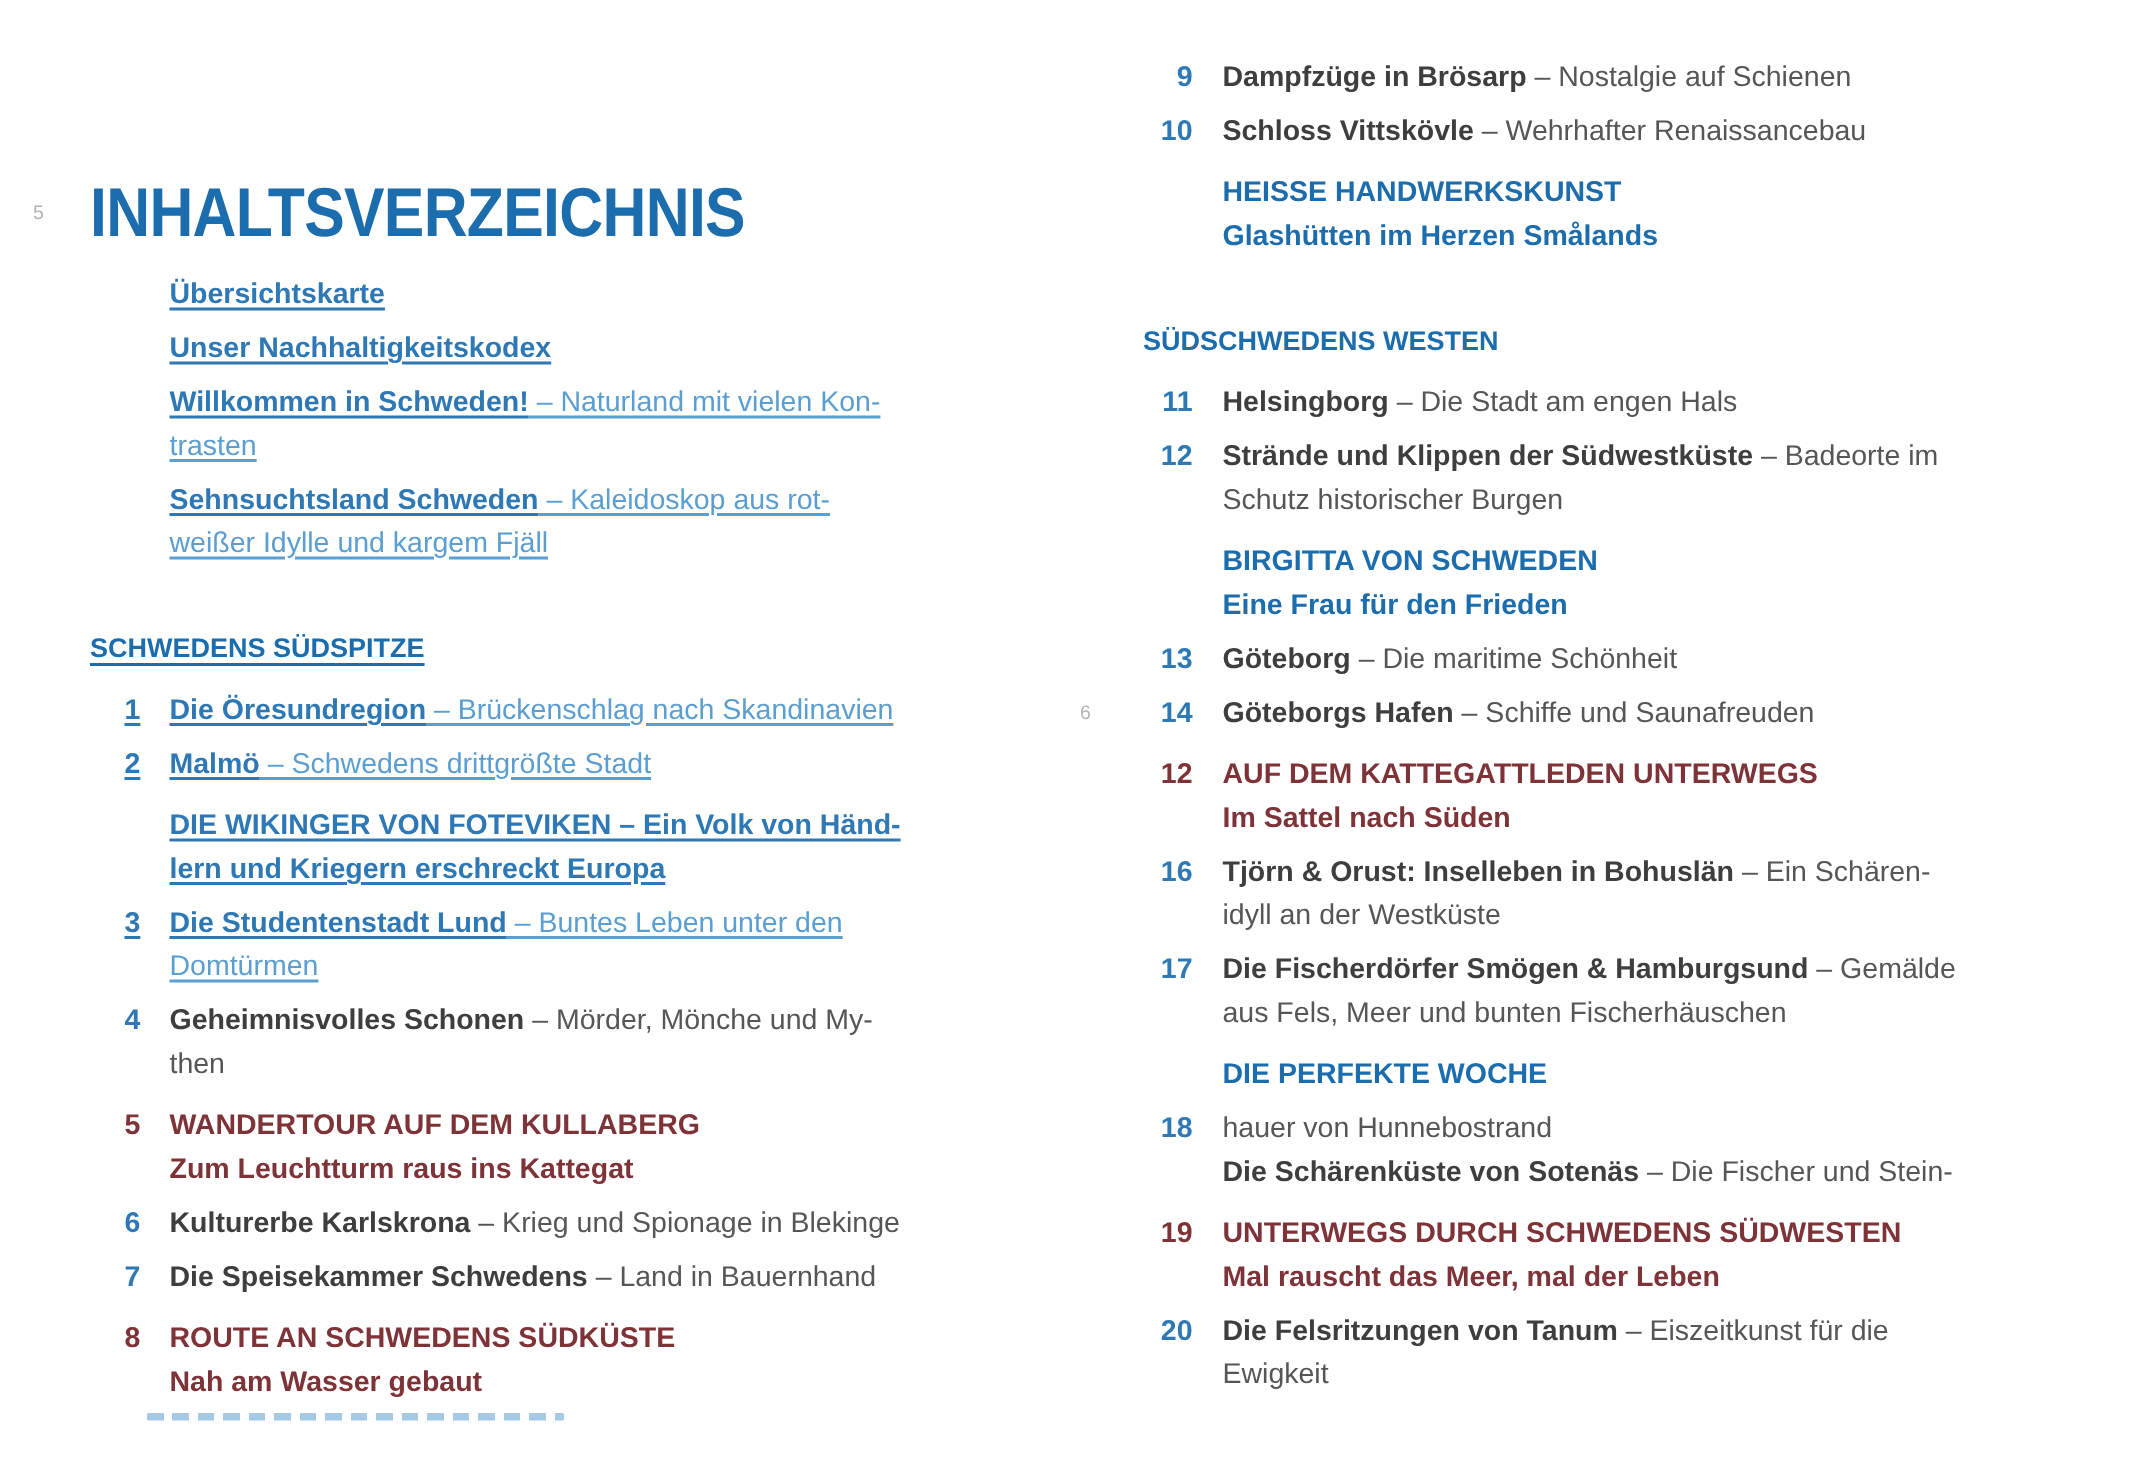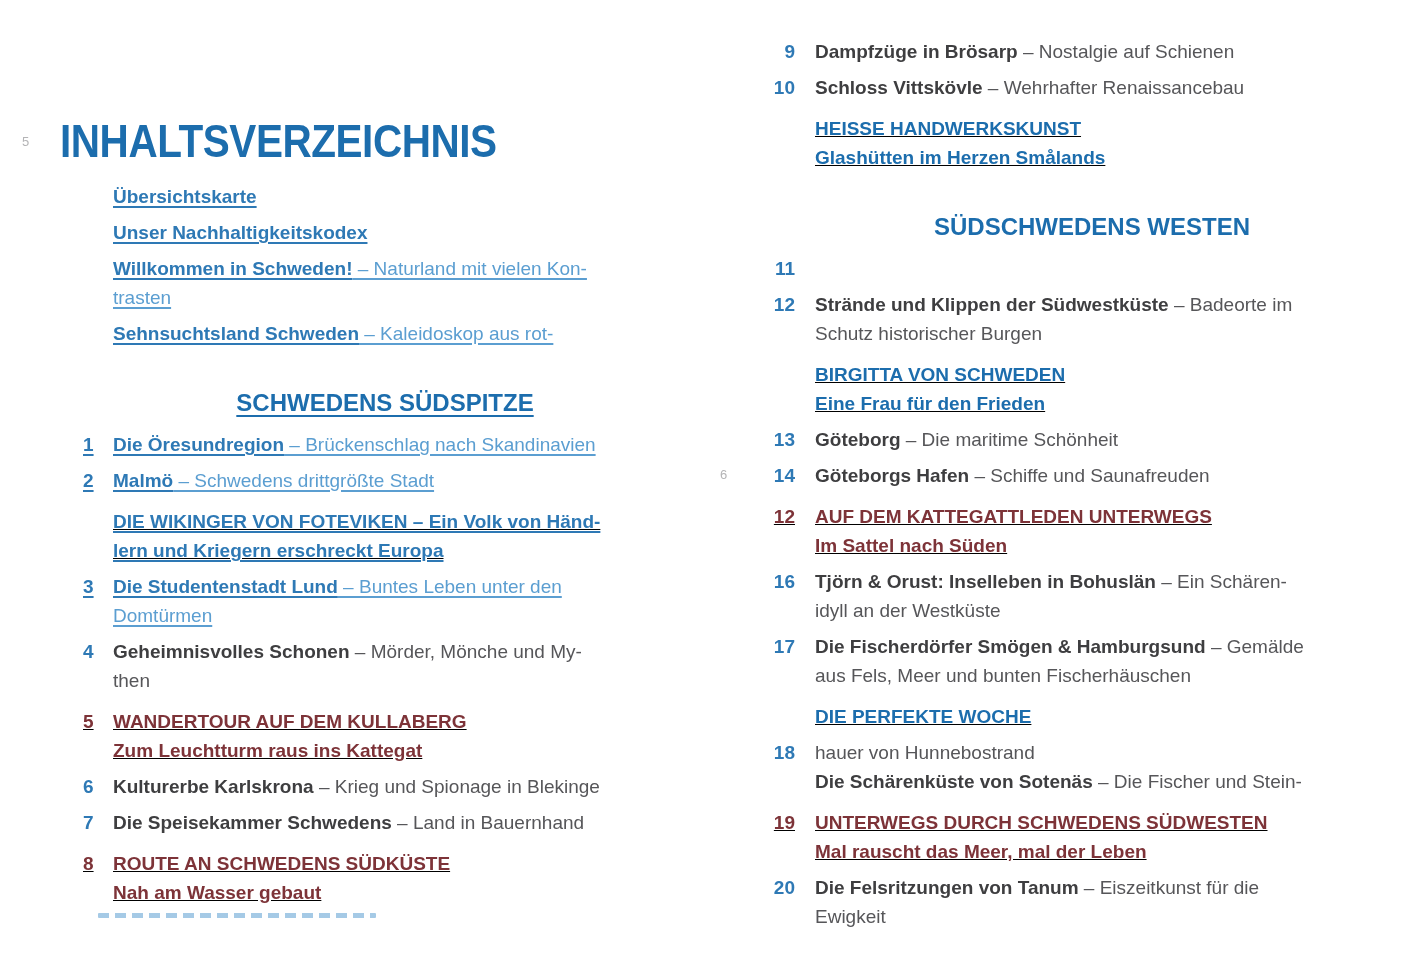--- a/index.html
+++ b/index.html
@@ -20,35 +20,35 @@
 
   #page-title{
     margin:116px 0 16px 0;
     font-size:46px;line-height:50px;font-weight:bold;
     color:var(--c-blue);letter-spacing:-0.5px;
     transform:scaleX(.88);transform-origin:left center;
     white-space:nowrap;
   }
 
   .row{display:flex;margin-top:7px;font-size:19px;line-height:29px;}
-  .row.feature{margin-top:12px;text-decoration:underline;}
+  .row.feature{margin-top:12px;}
   #col-left .row{padding-left:23px;}
   #col-left .row.nonum{padding-left:53px;}
   #col-right .row{padding-left:0;}
   #col-right .row.nonum{padding-left:53px;}
 
   .num{flex:0 0 30px;font-weight:bold;}
   #col-right .num{flex:0 0 33px;text-align:right;margin-right:20px;}
   .num-blue{color:var(--c-linkblue);}
   .num-maroon{color:var(--c-maroon);}
 
   .lines{min-width:0;}
   .line{white-space:nowrap;}
 
-  .row-header{margin:40px 0 12px 0;font-size:24px;line-height:30px;font-weight:bold;white-space:nowrap;text-align:center;}
+  .row-header{margin:40px 0 12px 0;font-size:18px;line-height:30px;font-weight:bold;white-space:nowrap;}
   .row-header .header-text{color:var(--c-blue);}
   .row-header.u-header .header-text{text-decoration:underline;text-decoration-thickness:2px;text-underline-offset:4px;}
 
   .s-bl{color:var(--c-linkblue);font-weight:bold;}
   .s-ll{color:var(--c-lightblue);}
   .s-bd{color:var(--c-dark);font-weight:bold;}
   .s-g{color:var(--c-gray);}
   .s-m{color:var(--c-maroon);font-weight:bold;}
   .s-bb{color:var(--c-blue);font-weight:bold;}
   .u{text-decoration:underline;text-decoration-thickness:2px;text-underline-offset:3px;}
@@ -80,20 +80,21 @@
       </div>
       <div class="row nonum">
         <div class="lines">
           <div class="line"><span class="s-bl u">Willkommen in Schweden!</span><span class="s-ll u"> – Naturland mit vielen Kon-</span></div>
           <div class="line"><span class="s-ll u">trasten</span></div>
         </div>
       </div>
       <div class="row nonum">
         <div class="lines">
           <div class="line"><span class="s-bl u">Sehnsuchtsland Schweden</span><span class="s-ll u"> – Kaleidoskop aus rot-</span></div>
+          <div class="line"><span class="s-ll u">weißer Idylle und kargem Fjäll</span></div>
         </div>
       </div>
       <div class="row-header u-header"><span class="header-text">SCHWEDENS SÜDSPITZE</span></div>
       <div class="row">
         <span class="num num-blue u">1</span>
         <div class="lines">
           <div class="line"><span class="s-bl u">Die Öresundregion</span><span class="s-ll u"> – Brückenschlag nach Skandinavien</span></div>
         </div>
       </div>
       <div class="row">
@@ -168,20 +169,23 @@
       </div>
       <div class="row feature nonum">
         <div class="lines">
           <div class="line"><span class="s-bb">HEISSE HANDWERKSKUNST</span></div>
           <div class="line"><span class="s-bb">Glashütten im Herzen Smålands</span></div>
         </div>
       </div>
       <div class="row-header"><span class="header-text">SÜDSCHWEDENS WESTEN</span></div>
       <div class="row">
         <span class="num num-blue">11</span>
+        <div class="lines">
+          <div class="line"><span class="s-bd">Helsingborg</span><span class="s-g"> – Die Stadt am engen Hals</span></div>
+        </div>
       </div>
       <div class="row">
         <span class="num num-blue">12</span>
         <div class="lines">
           <div class="line"><span class="s-bd">Strände und Klippen der Südwestküste</span><span class="s-g"> – Badeorte im</span></div>
           <div class="line"><span class="s-g">Schutz historischer Burgen</span></div>
         </div>
       </div>
       <div class="row feature nonum">
         <div class="lines">

